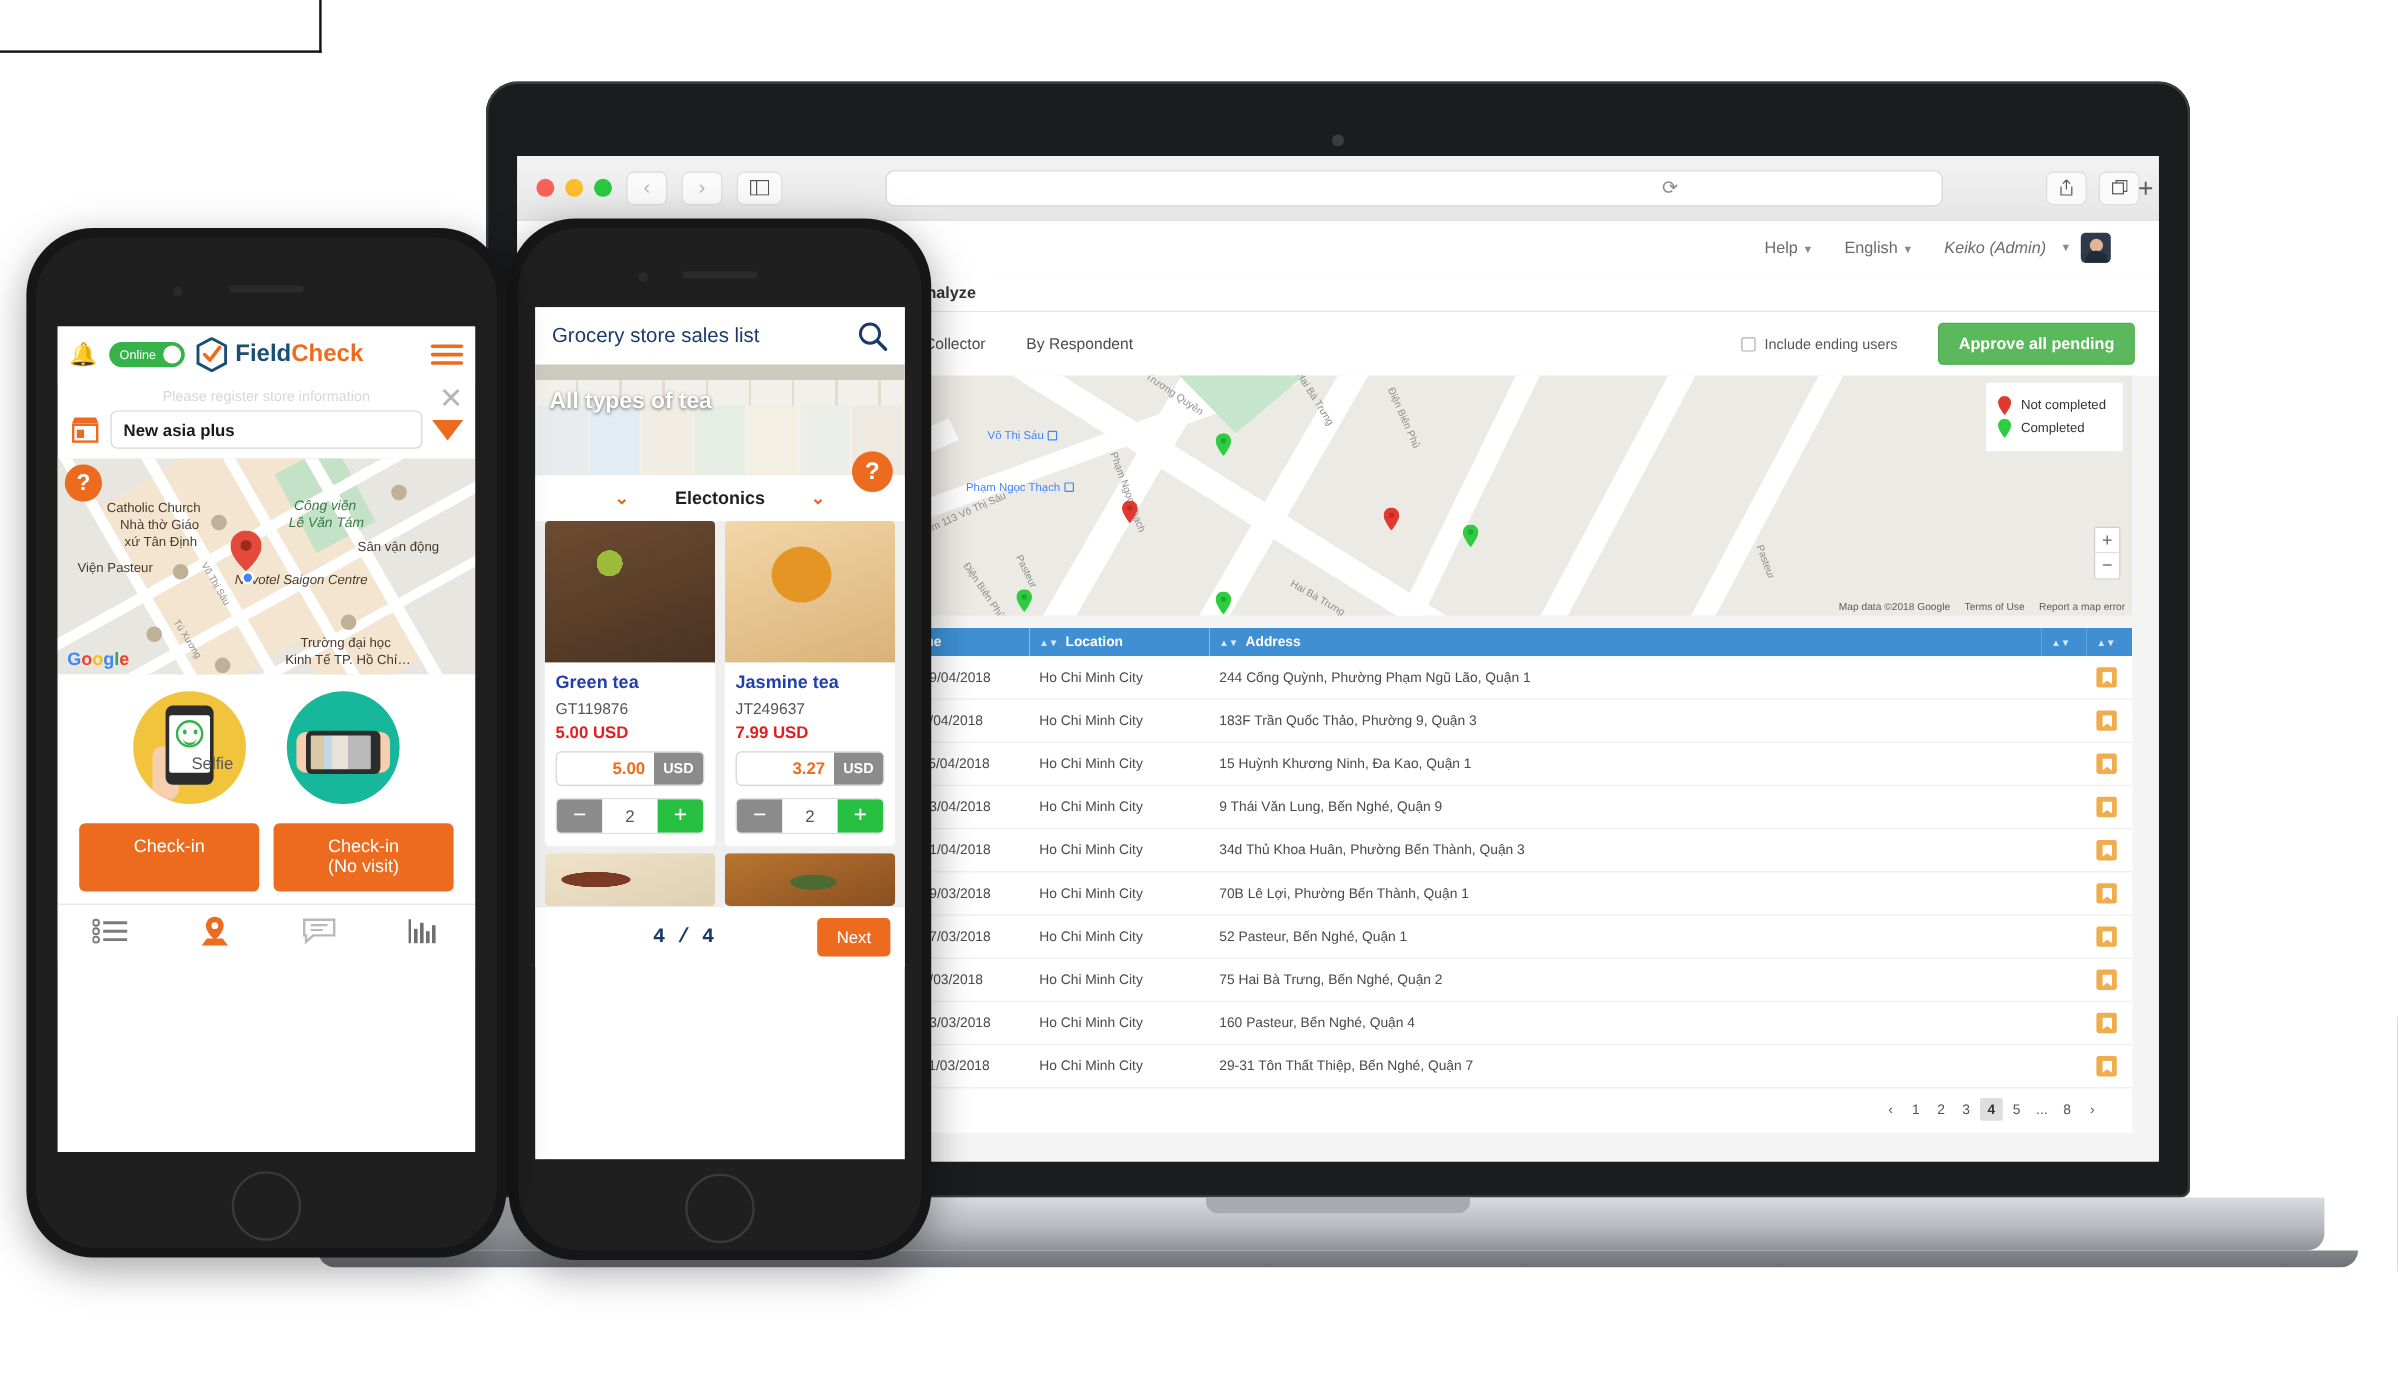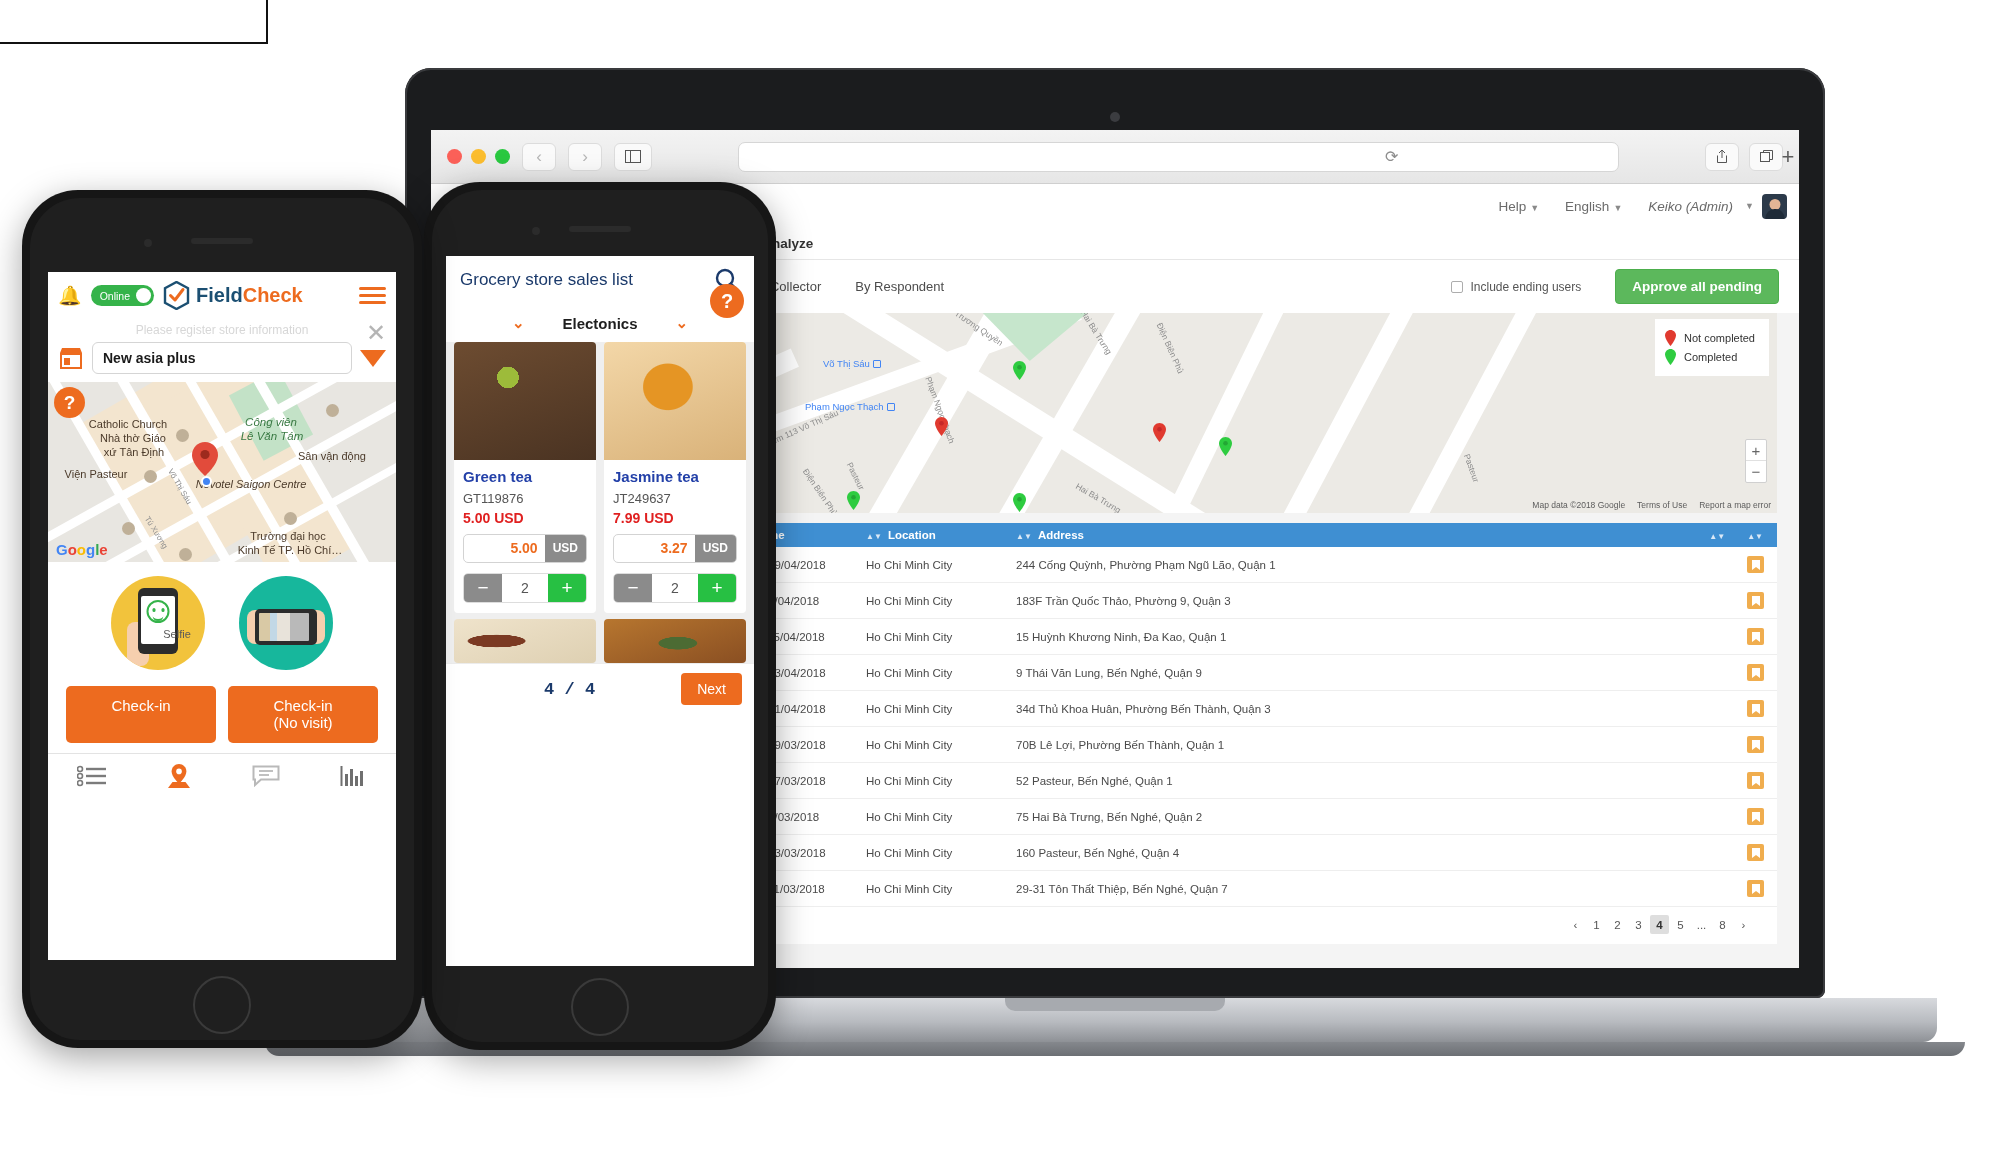--- a/index.html
+++ b/index.html
@@ -42,21 +42,21 @@
      display:flex;align-items:center;justify-content:center;}
   .urlbar{ flex:1; height:30px; margin:0 74px; background:#fff; border:1px solid #d6d6d6; border-radius:7px;
      display:flex; align-items:center; justify-content:center; position:relative; }
   .reload{ position:absolute; right:50%; transform:translateX(220px); color:#8e8e8e; font-size:16px;}
   .chrome-right{ display:flex; gap:10px; align-items:center;}
   .plusbtn{ position:absolute; right:-2px; top:13px; width:26px;height:28px; display:flex;align-items:center;justify-content:center;
      color:#5c5c5c;font-size:22px;}
 
   
   .app{ position:relative; background:#f4f4f4; height:784px; }
-  .app-top{ height:44px; background:#fff; display:flex; align-items:center; justify-content:flex-end; padding-right:12px; gap:26px;}
+  .app-top{ height:44px; background:#fff; display:flex; align-items:center; justify-content:flex-end; padding-right:40px; gap:26px;}
   .app-top .lnk{ color:#6b6b6b; font-size:13.5px; }
   .caret{ font-size:9px; color:#8a8a8a; margin-left:4px;}
   .avatar-sm{ width:25px;height:25px;border-radius:4px;overflow:hidden;background:#2c3a4a; position:relative;}
   .avatar-sm:before{content:"";position:absolute;left:50%;top:5px;transform:translateX(-50%);width:11px;height:11px;border-radius:50%;background:#e3b596;}
   .avatar-sm:after{content:"";position:absolute;left:50%;bottom:-2px;transform:translateX(-50%);width:19px;height:12px;border-radius:9px 9px 0 0;background:#1f2b38;}
 
   .title-bar{ background:#fff; border-top:1px solid #eee; padding:13px 22px 11px 22px; display:flex; align-items:center; justify-content:space-between;}
   .title-bar h1{ font-size:16px; color:#1f4e79; font-weight:400; }
   .title-date{ font-size:12.5px; color:#4a4a4a; }
 
@@ -164,21 +164,21 @@
   .circles{ display:flex; justify-content:center; gap:34px;}
   .circ{ width:94px;height:94px;border-radius:50%; position:relative; overflow:hidden;}
   .circ.y{ background:#f2c33c;}
   .circ.t{ background:#17b79c;}
   .mini-phone{ position:absolute; left:50%; transform:translateX(-50%); top:12px; width:40px;height:66px;background:#2c2c2c;border-radius:6px;}
   .mini-phone:after{content:"";position:absolute;left:3px;top:8px;right:3px;bottom:10px;background:#fff;border-radius:2px;}
   .smiley{ position:absolute; left:50%; transform:translateX(-50%); top:24px; width:23px;height:23px;border-radius:50%;border:2.5px solid #35b34a; z-index:2;}
   .smiley:before{content:"";position:absolute;left:4px;top:6px;width:3px;height:4px;background:#35b34a;border-radius:2px;
      box-shadow:9px 0 0 #35b34a;}
   .smiley:after{content:"";position:absolute;left:4px;top:12px;width:11px;height:5px;border-bottom:2.5px solid #35b34a;border-radius:0 0 8px 8px;}
-  .selfie-txt{ position:absolute; left:50%; transform:translateX(-50%); top:52px; font-size:11px; color:#5a5a5a; z-index:2;padding-left:38px;}
+  .selfie-txt{ position:absolute; left:50%; transform:translateX(-50%); top:52px; font-size:14px; color:#5a5a5a; z-index:2;padding-left:38px;}
   .hand{ position:absolute; background:#f6cfae; border-radius:8px;}
   .tablet{ position:absolute; left:50%; transform:translateX(-50%); top:33px; width:62px;height:36px;background:#2c2c2c;border-radius:5px;}
   .tablet:after{content:"";position:absolute;left:4px;top:4px;right:8px;bottom:4px;
      background:linear-gradient(90deg,#d9c9a5 0 22%,#c2d8e6 22% 36%,#e8e3da 36% 62%,#b9b9b9 62% 100%); border-radius:1px;}
 
   .cta-btns{ display:flex; gap:12px; justify-content:center; padding:16px 18px 10px 18px;}
   .cta{ flex:1; background:#ed6b1f; color:#fff; border-radius:5px; text-align:center; padding:11px 4px; font-size:15px; line-height:1.15;}
   .tabbar{ display:flex; border-top:1px solid #e3e3e3; padding:9px 0 7px 0;}
   .tabbar > div{ flex:1; display:flex; align-items:center; justify-content:center; }
 
@@ -625,20 +625,33 @@
     <div class="p2-title">
       <span>Grocery store sales list</span>
       <span class="srch">
         <svg viewBox="0 0 26 26" width="26" height="26">
             <circle cx="11" cy="11" r="8" fill="none" stroke="#1b3a6b" stroke-width="2.4"></circle>
             <line x1="17" y1="17" x2="24" y2="24" stroke="#1b3a6b" stroke-width="2.8" stroke-linecap="round"></line>
           </svg>
       </span>
     </div>
 
+    <div class="p2-hero">
+      <div class="shelf"></div>
+      <div class="boxrow">
+        <div class="bx" style="background:#e9ecee;"></div>
+        <div class="bx" style="background:#e3ecf3;"></div>
+        <div class="bx" style="background:#f1ece4;"></div>
+        <div class="bx" style="background:#e6eee3;"></div>
+        <div class="bx" style="background:#f4efe3;"></div>
+        <div class="bx" style="background:#ecefe9;"></div>
+        <div class="bx" style="background:#eeeae2;"></div>
+      </div>
+      <div class="hero-txt">All types of tea</div>
+    </div>
 
     <div style="position:relative;">
       <div class="help-badge">?</div>
       <div class="subcat">
         <span class="chev">⌄</span>
         <span>Electonics</span>
         <span class="chev">⌄</span>
       </div>
     </div>
 

